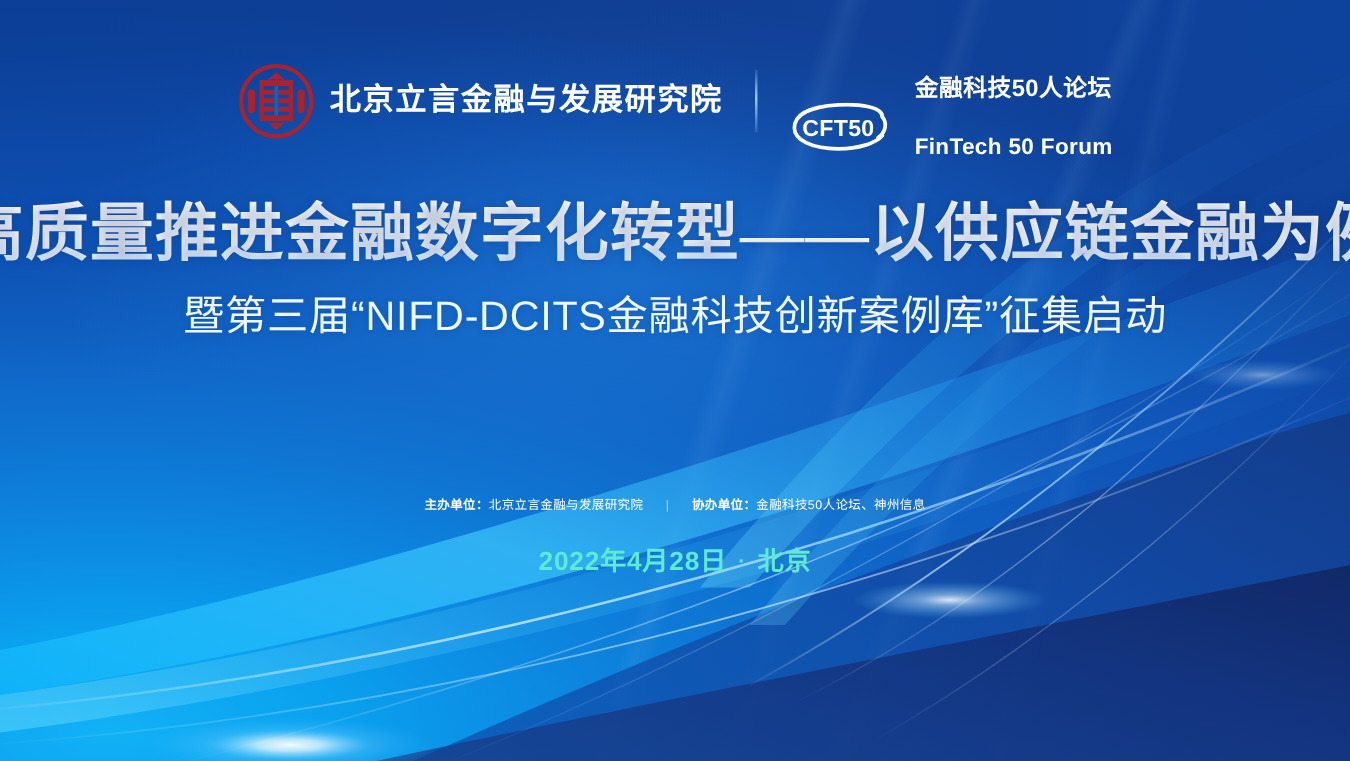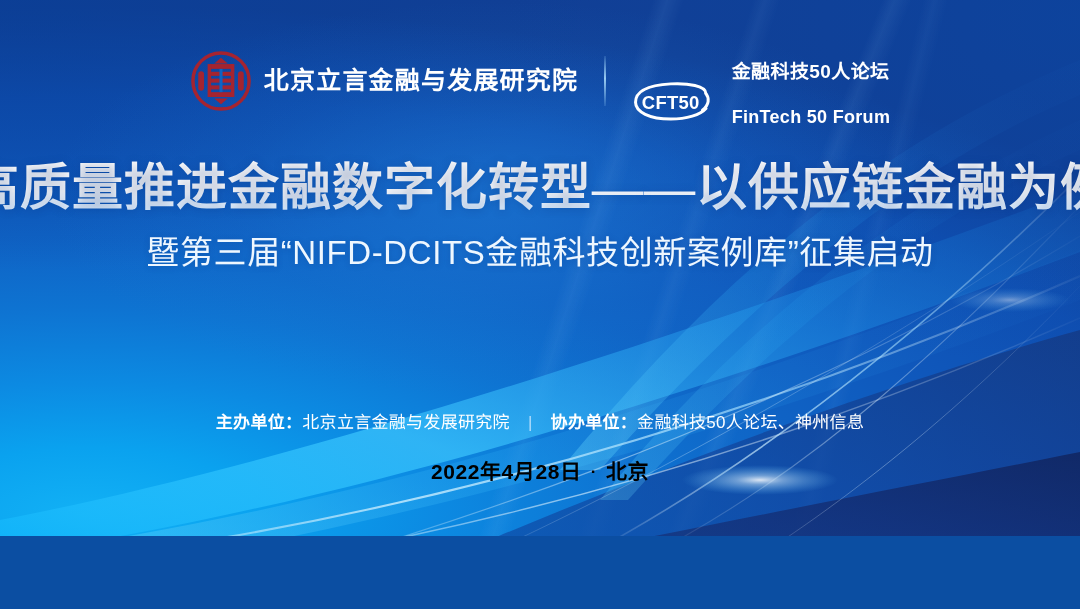--- a/index.html
+++ b/index.html
@@ -4,21 +4,21 @@
 <title>Conference Banner</title>
 <style>
   html, body {
     margin: 0;
     padding: 0;
     background: #0b4ea2;
   }
   #banner {
     position: relative;
     width: 1080px;
-    height: 536px;
+    height: 609px;
     overflow: hidden;
     font-family: "Liberation Sans", "DejaVu Sans", sans-serif;
     background: #0d63c4;
     user-select: none;
     text-decoration: underline;
   }
 
   
   .bg-layer { position: absolute; inset: 0; pointer-events: none; }
 
@@ -133,40 +133,39 @@
   }
 
   
   .credits {
     position: absolute;
     left: 0; right: 0;
     top: 398px;
     text-align: center;
   }
   .org-line {
-    font-size: 17px;
+    font-size: 10px;
     color: #ffffff;
     letter-spacing: .3px;
     white-space: nowrap;
     line-height: 1.4;
-    margin-top: 13px;
   }
   .org-label { font-weight: 700; }
   .org-value { font-weight: 400; }
   .org-sep {
     display: inline-block;
     margin: 0 18px;
     color: rgba(220,238,255,0.75);
     font-weight: 300;
   }
   .date-line {
     margin-top: 20px;
     font-size: 21px;
     font-weight: 700;
-    color: #000000;
+    color: #5eead4;
     letter-spacing: .6px;
     white-space: nowrap;
   }
   .date-dot { margin: 0 9px; font-size: 17px; vertical-align: 2px; }
 </style>
 </head>
 <body>
 
 <div id="banner">
 

